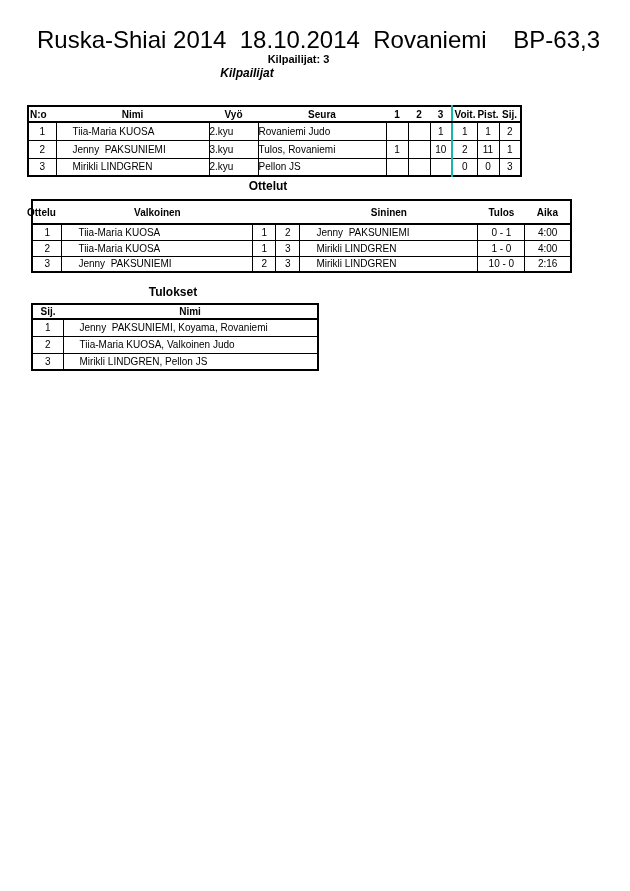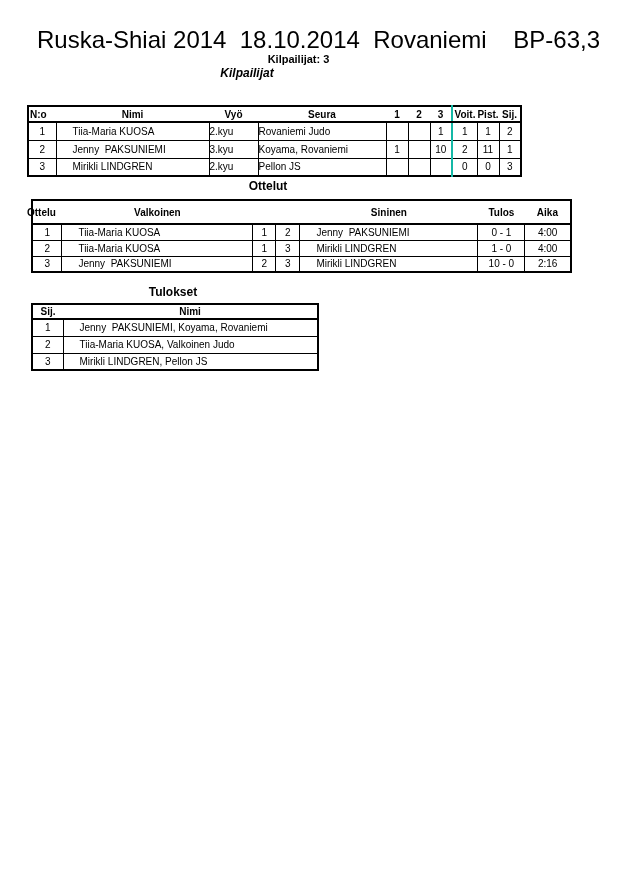--- a/index.html
+++ b/index.html
@@ -113,21 +113,21 @@
       <td></td>
       <td>1</td>
       <td class="col-wins">1</td>
       <td>1</td>
       <td>2</td>
     </tr>
     <tr>
       <td>2</td>
       <td class="cell-left">Jenny  PAKSUNIEMI</td>
       <td class="cell-left-sm">3.kyu</td>
-      <td class="cell-left-sm">Koyama, Rovaniemi</td>
+      <td class="cell-left-sm">Tulos, Rovaniemi</td>
       <td>1</td>
       <td></td>
       <td>10</td>
       <td class="col-wins">2</td>
       <td>11</td>
       <td>1</td>
     </tr>
     <tr>
       <td>3</td>
       <td class="cell-left">Mirikli LINDGREN</td>

